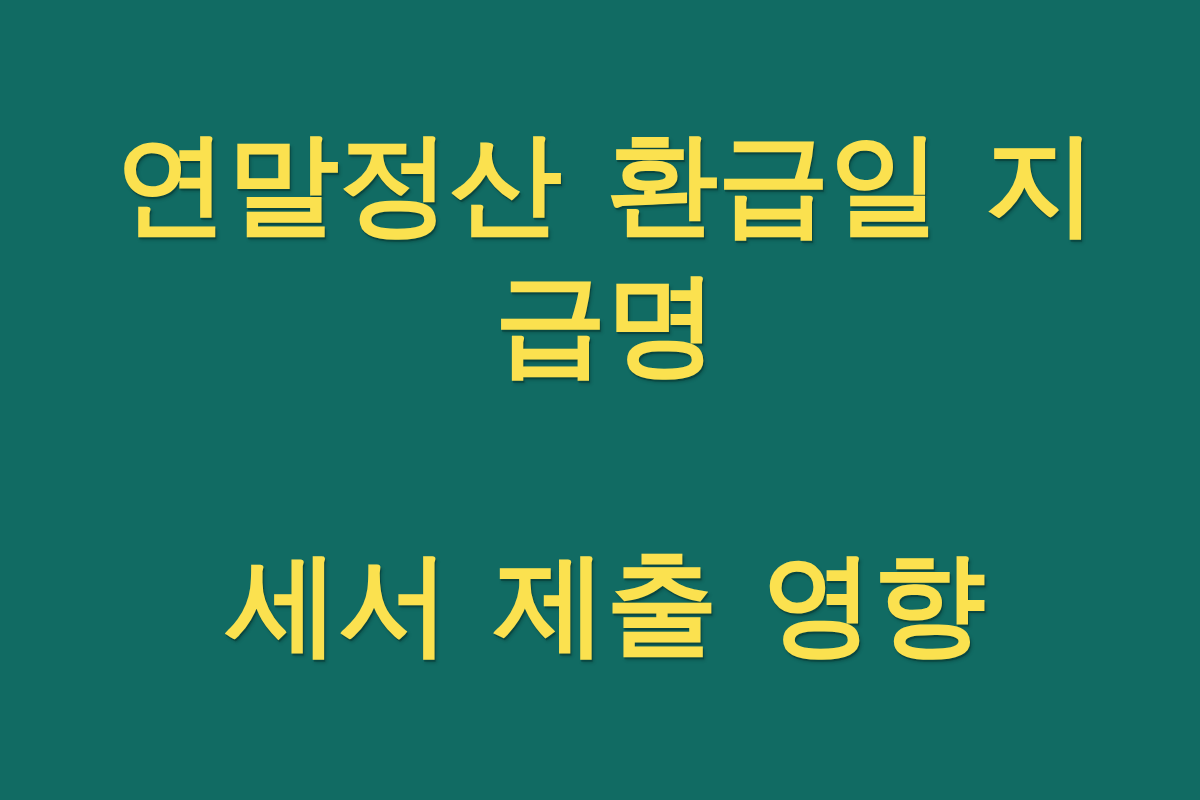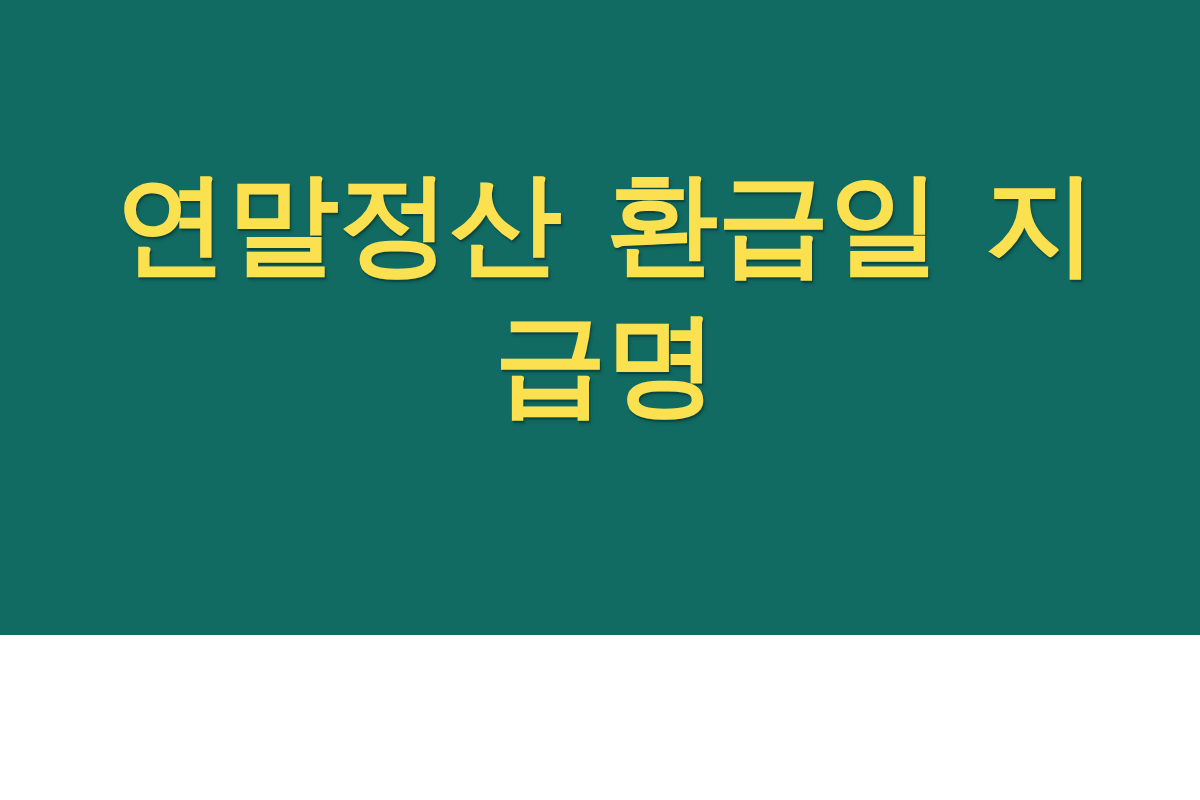--- a/index.html
+++ b/index.html
@@ -11,24 +11,24 @@
   body {
     width: 1200px;
     height: 800px;
     overflow: hidden;
     font-family: "DejaVu Sans", "Liberation Sans", sans-serif;
   }
 
   #banner {
     position: relative;
     width: 1200px;
-    height: 635px;
+    height: 800px;
     box-sizing: border-box;
     display: flex;
-    align-items: flex-start;
+    align-items: flex-end;
     justify-content: center;
     background-color: #116b63;
     padding-left: 12px;
   }
 
   #headline {
     width: 1060px;
     margin: 0;
     padding: 0;
     text-align: center;
@@ -50,15 +50,16 @@
     display: block;
   }
 </style>
 </head>
 <body>
 
 <div id="banner">
 
   <h1 id="headline">
     <span class="headline-line">연말정산 환급일 지급명</span>
+    <span class="headline-line">세서 제출 영향</span>
   </h1>
 
 </div>
 
 </body></html>

